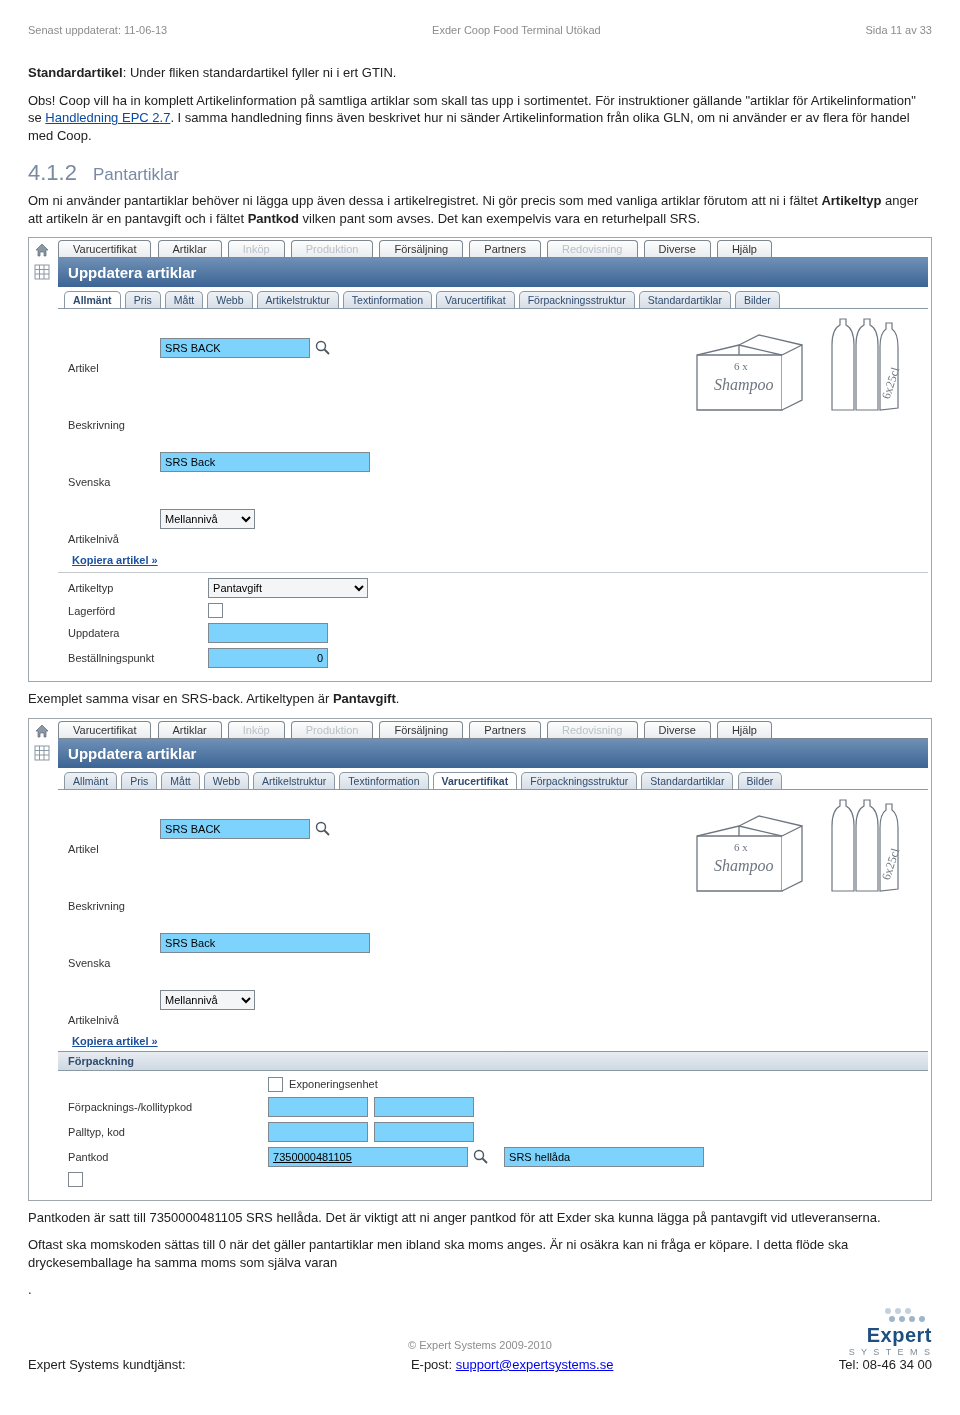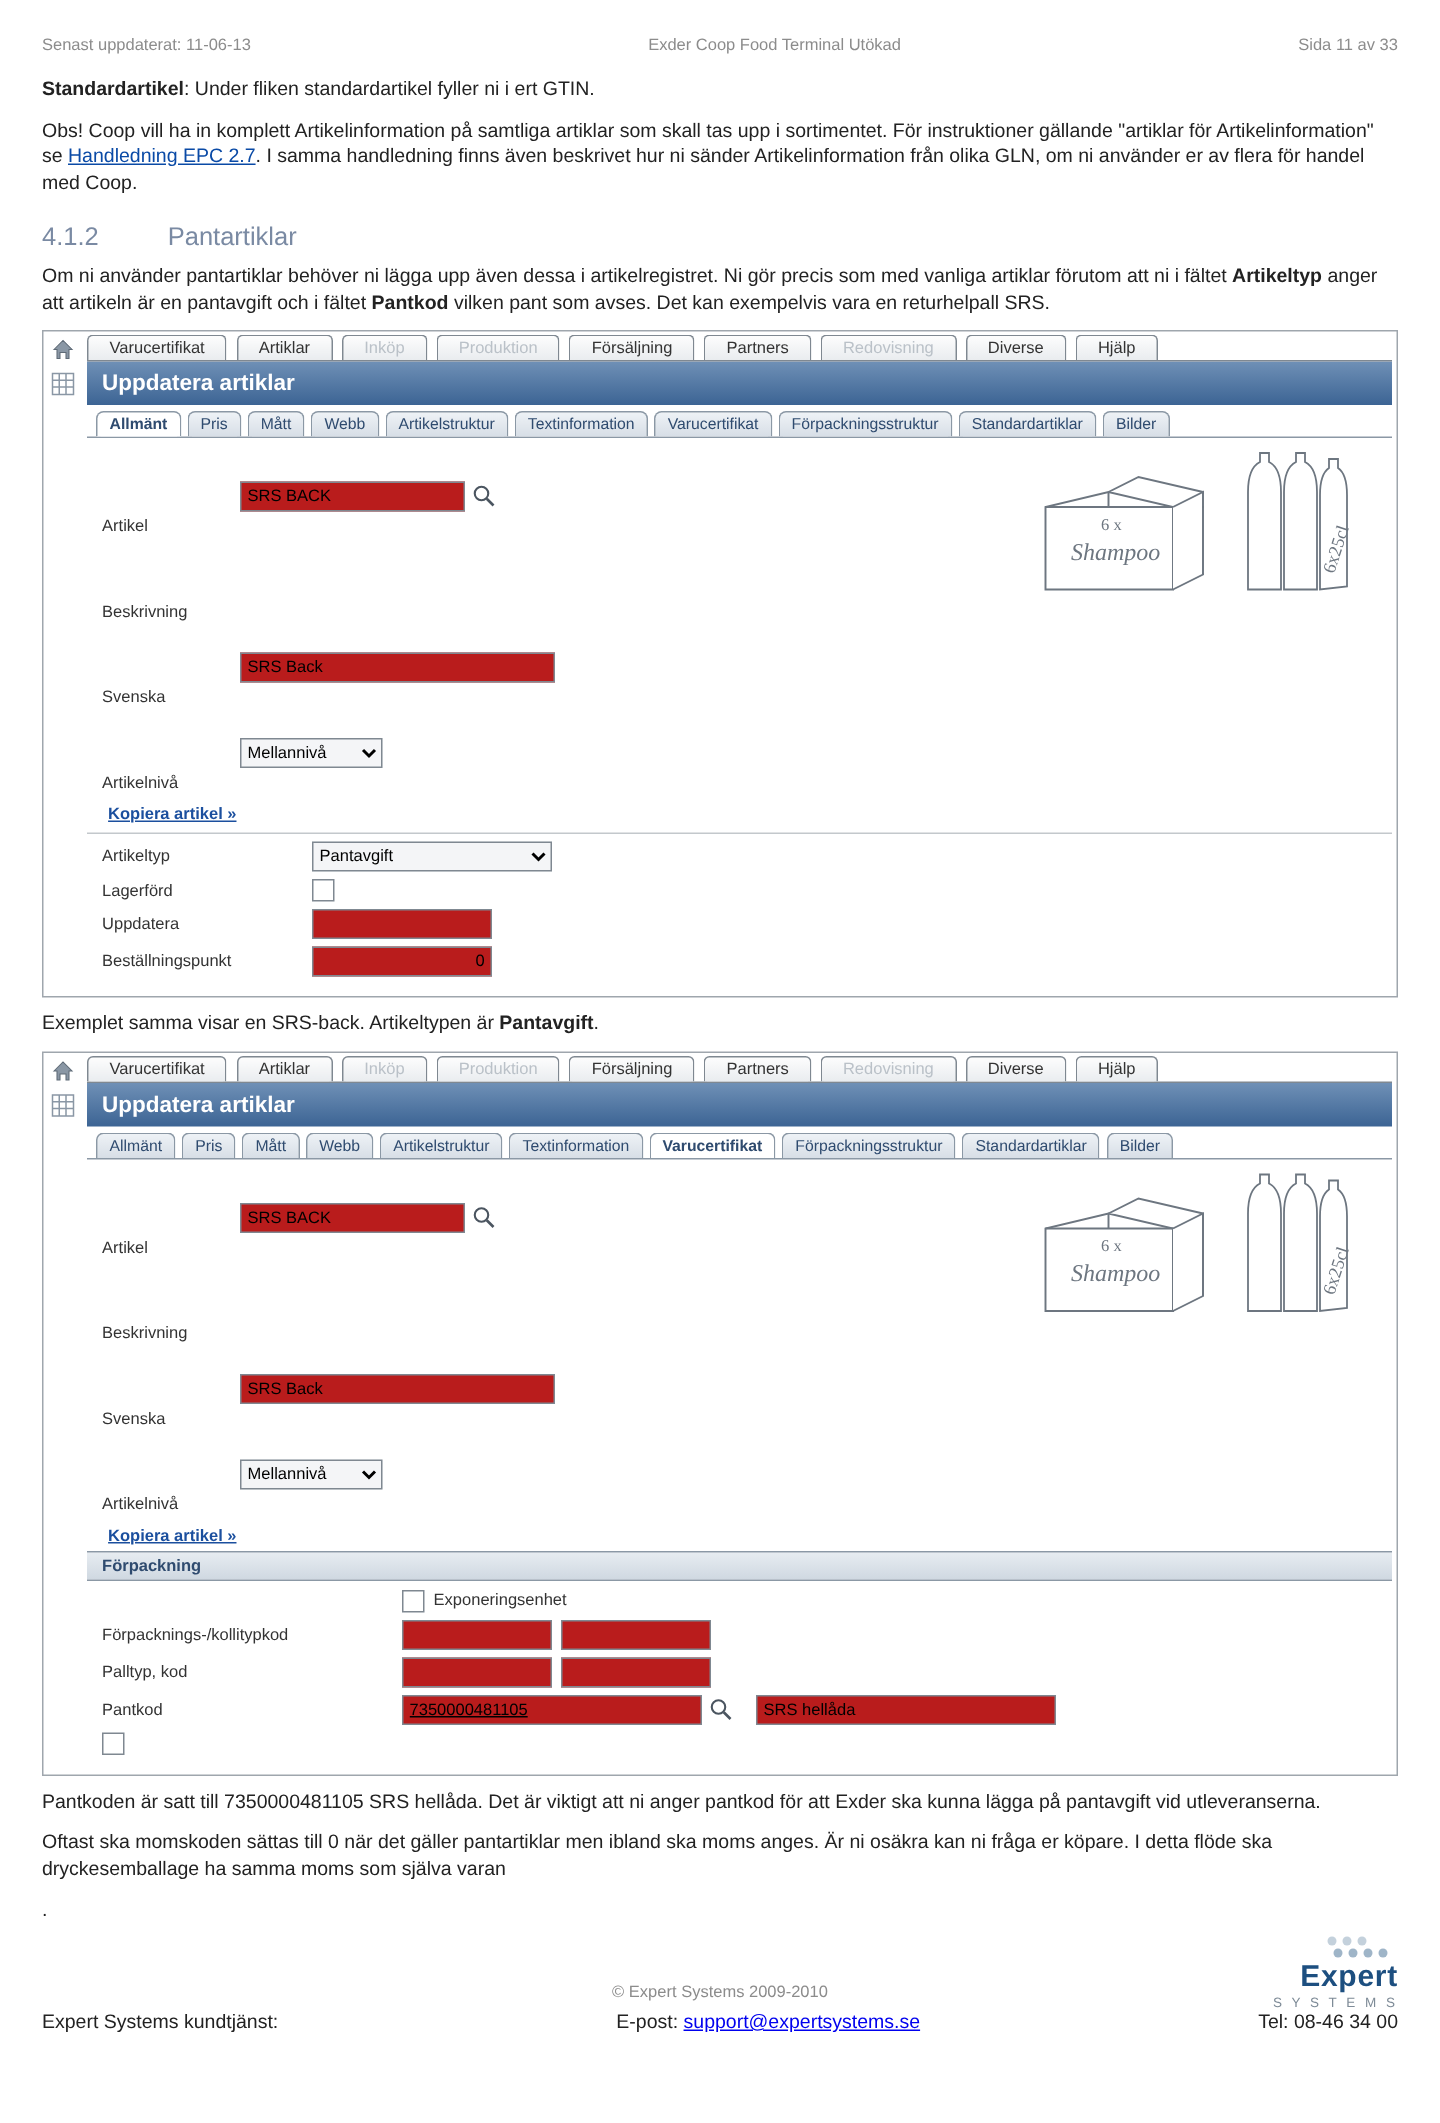--- a/index.html
+++ b/index.html
@@ -1,48 +1,48 @@
 <!DOCTYPE html>
 <html><head>
 <meta charset="utf-8">
 <style>
   html,body{margin:0;padding:0;background:#fff;color:#222;}
   body{font-family:Verdana,Arial,sans-serif;font-size:13px;width:960px;}
   .page{padding:24px 28px 12px 28px;box-sizing:border-box;}
 
   
   .page-header,.page-footer{display:flex;justify-content:space-between;font-size:11px;color:#8c8c8c;font-family:Arial,sans-serif;}
-  .page-header{margin-bottom:14px;text-align:right;}
+  .page-header{margin-bottom:28px;text-align:right;}
   .copyright{font-size:11px;color:#8c8c8c;text-align:center;margin-top:40px;}
 
   
   p{margin:6px 0 10px 0;line-height:1.35;}
   .bold{font-weight:bold;}
   .link{color:#0a4aa6;text-decoration:underline;}
-  .section-num{font-size:17px;color:#7a8aa3;margin-right:46px;}
+  .section-num{font-size:22px;color:#7a8aa3;margin-right:16px;}
   .section-title{font-size:17px;color:#7a8aa3;}
   h2{margin:16px 0 6px 0;font-weight:normal;}
 
   
   .shot{border:1px solid #9fa6ad;margin:10px 0 8px 0;background:#fff;font-family:Tahoma,Arial,sans-serif;font-size:11px;color:#333;}
   .shot .sidebar{display:inline-block;vertical-align:top;width:26px;text-align:center;padding-top:4px;}
   .shot .main{display:inline-block;vertical-align:top;width:calc(100% - 32px);}
   .ico16{width:16px;height:16px;display:inline-block;}
   .topnav{padding:2px 0 0 0;}
   .toptab{display:inline-block;border:1px solid #7f8891;border-bottom:none;border-radius:4px 4px 0 0;background:linear-gradient(#fdfdfd,#e9ecef);padding:2px 14px;margin-right:3px;font-size:11px;color:#333;}
   .toptab.dis{color:#bac1c8;}
   .headerbar{background:linear-gradient(#6f90b6,#3c6494);color:#fff;padding:6px 10px;font-weight:bold;font-size:15px;border-top:1px solid #7f8891;}
   .subtabs{padding:4px 6px 0 6px;border-bottom:1px solid #8b98a5;}
   .subtab{display:inline-block;border:1px solid #8b98a5;border-bottom:none;border-radius:5px 5px 0 0;background:linear-gradient(#eef2f6,#d7dee6);padding:2px 8px;margin-right:1px;font-size:10.5px;color:#2f4b6f;}
   .subtab.active{background:#fff;font-weight:bold;}
   .formarea{padding:8px 10px;}
   .row{margin:5px 0;display:flex;align-items:center;}
   .lbl{width:140px;color:#333;font-size:11px;}
   .lblsm{width:92px;color:#333;font-size:11px;margin-top:40px;}
-  input.txt{border:1px solid #7f8891;background:#b91c1c;height:18px;padding:0 4px;font-size:11px;}
+  input.txt{border:1px solid #7f8891;background:#7dd3fc;height:18px;padding:0 4px;font-size:11px;}
   select.sel{border:1px solid #7f8891;background:#f4f5f7;height:20px;font-size:11px;}
   .magnify{width:18px;height:18px;margin-left:4px;}
   .kop{color:#1b4f9e;font-weight:bold;font-size:11px;display:inline-block;margin:4px 0 2px 4px;}
   .divider{border-top:1px solid #c3c8cc;margin:4px -10px;}
   .numr{text-align:right;}
   .chk{width:13px;height:13px;border:1px solid #7f8891;display:inline-block;background:#fff;}
   .subhead{background:linear-gradient(#e7ecf1,#cfd8e1);border-top:1px solid #8b98a5;border-bottom:1px solid #8b98a5;padding:3px 10px;font-weight:bold;color:#2f4b6f;margin:2px -10px 6px -10px;}
 
   
   .illus{position:absolute;right:16px;top:6px;}

